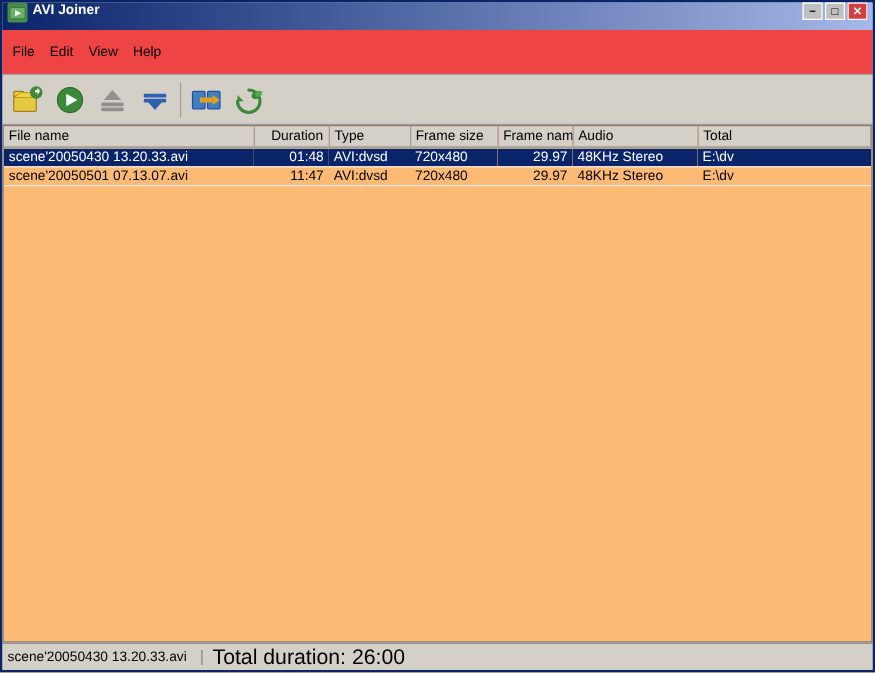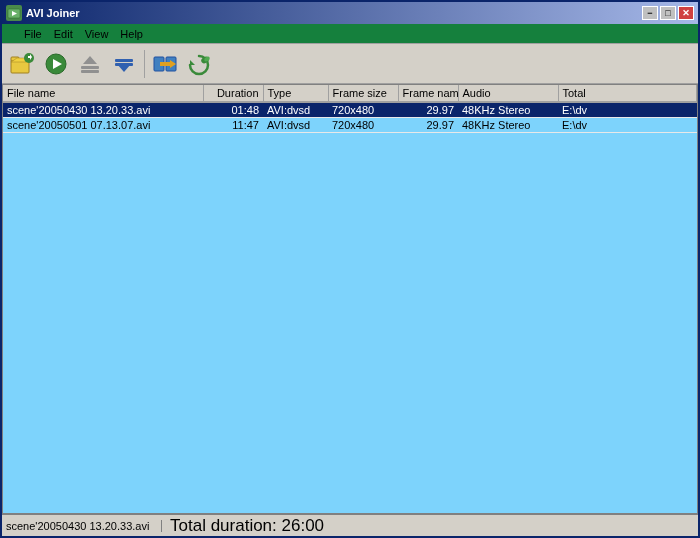--- a/index.html
+++ b/index.html
@@ -19,21 +19,20 @@
       border: 2px solid #0a246a;
       display: flex;
       flex-direction: column;
     }
 
     .title-bar {
       background: linear-gradient(to right, #0a246a, #a6b8e8);
       color: white;
       height: 22px;
       display: flex;
-      align-items: center;
       padding: 0 4px;
       flex-shrink: 0;
     }
 
     .title-bar-icon {
       width: 16px;
       height: 16px;
       margin-right: 4px;
       background: #4a8a4a;
       border-radius: 2px;
@@ -69,25 +68,25 @@
       cursor: pointer;
       font-weight: bold;
     }
 
     .title-btn.close {
       background: #d04040;
       color: white;
     }
 
     .menu-bar {
-      background: #15803d;
-      height: 20px;
-      display: flex;
-      align-items: center;
-      padding: 0 16px;
+      background: #ef4444;
+      height: 36px;
+      display: flex;
+      align-items: center;
+      padding: 0 2px;
       border-bottom: 1px solid #a0a0a0;
       flex-shrink: 0;
     }
 
     .menu-item {
       padding: 2px 6px;
       cursor: pointer;
       font-size: 11px;
     }
 
@@ -116,21 +115,21 @@
       background: transparent;
       display: flex;
       align-items: center;
       justify-content: center;
       cursor: pointer;
       border-radius: 2px;
     }
 
     .content-area {
       flex: 1;
-      background: #7dd3fc;
+      background: #fdba74;
       display: flex;
       flex-direction: column;
       overflow: hidden;
       border: 1px solid #808080;
       margin: 0;
       align-items: center;
     }
 
     .file-list-container {
       flex: 1;

